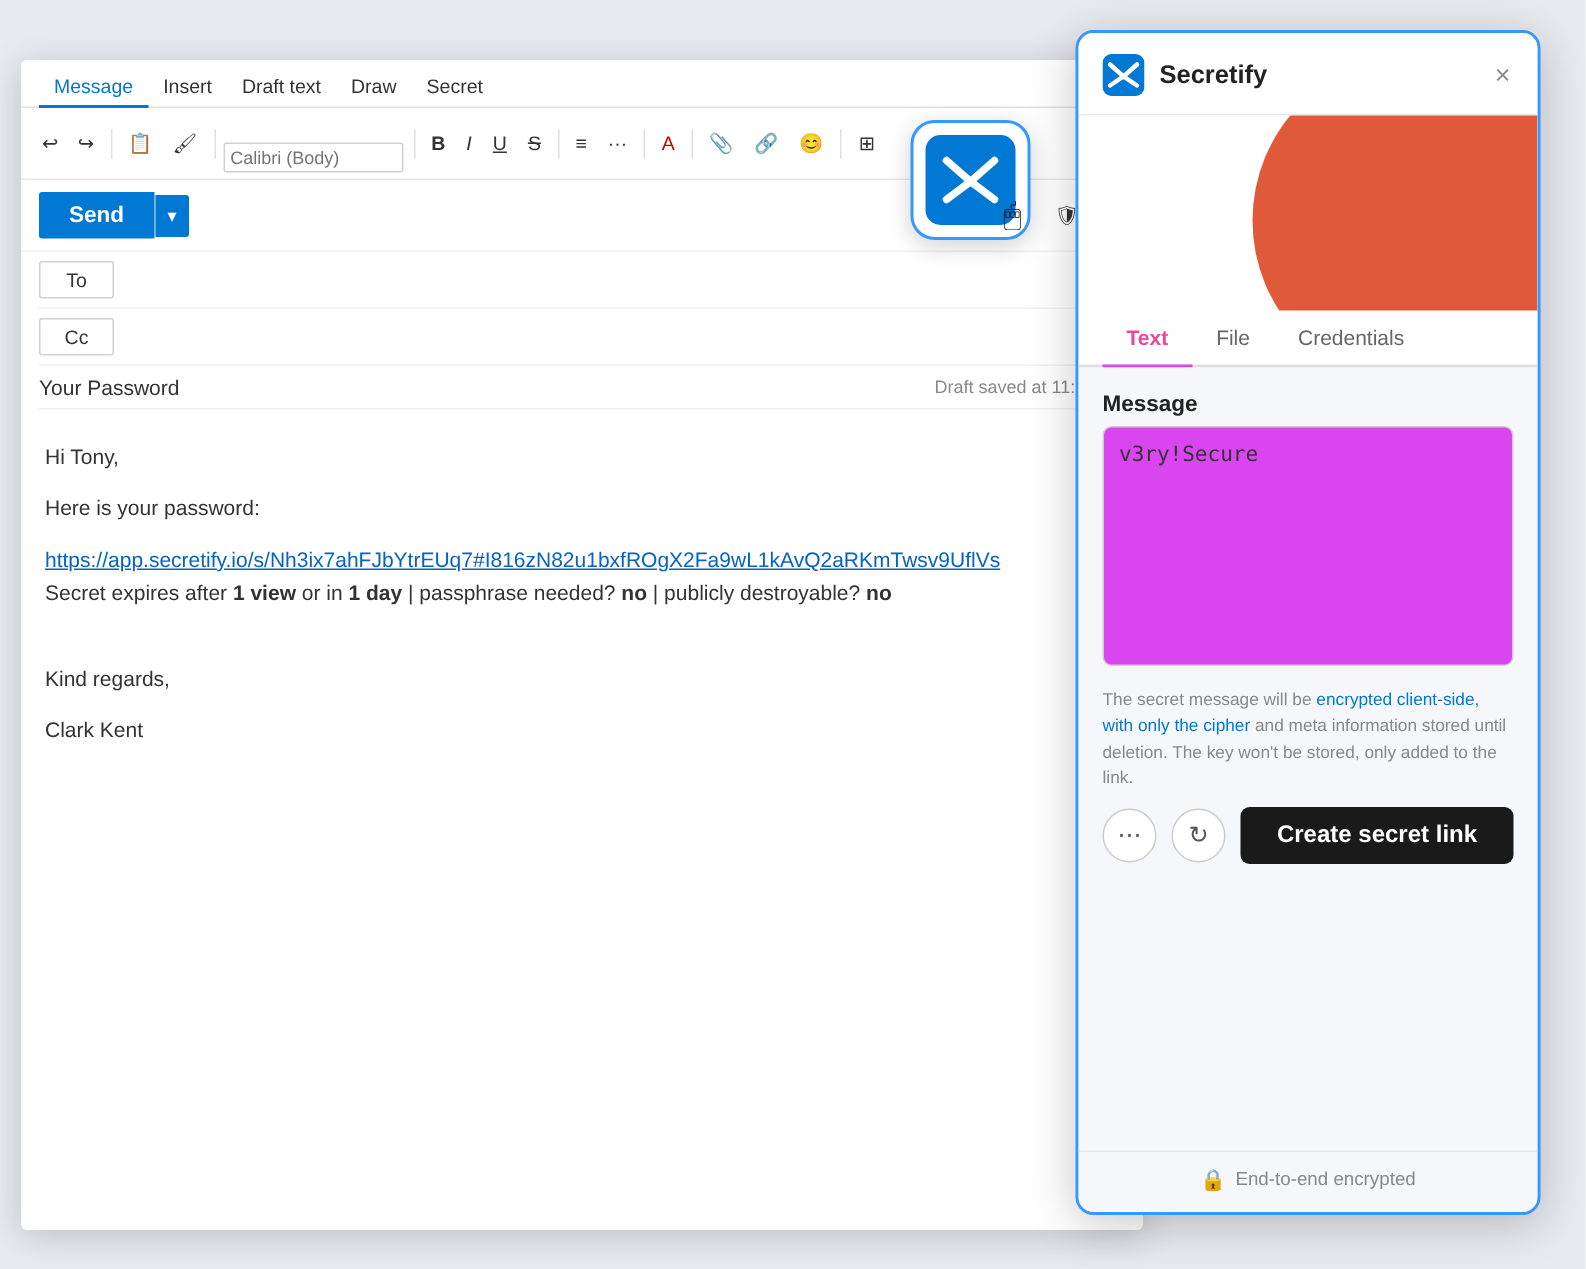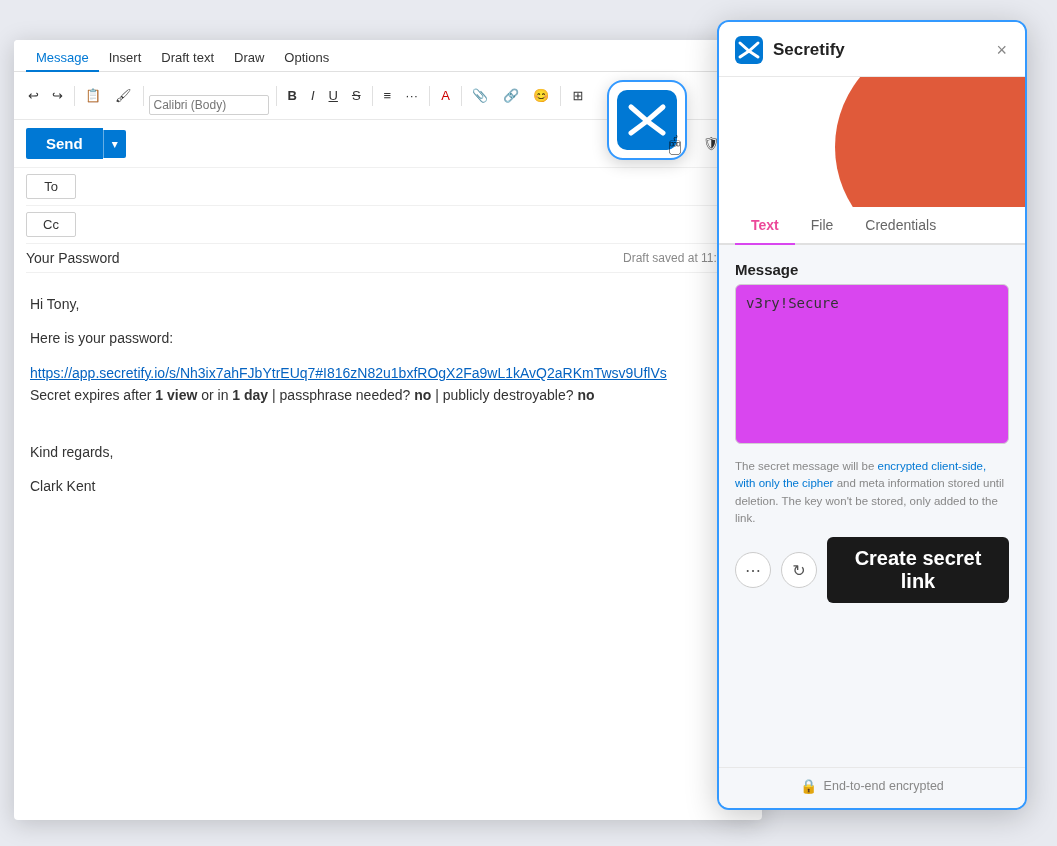--- a/index.html
+++ b/index.html
@@ -347,21 +347,21 @@
       font-size: 16px;
       color: #555;
     }
     .create-link-btn {
       flex: 1;
       background: #1a1a1a;
       color: #fff;
       border: none;
       border-radius: 6px;
       padding: 10px 14px;
-      font-size: 20px;
+      font-size: 16px;
       font-weight: 600;
       cursor: pointer;
       text-align: center;
     }
     .panel-footer {
       display: flex;
       align-items: center;
       justify-content: center;
       padding: 10px 0 14px 0;
       font-size: 12.5px;
@@ -408,21 +408,21 @@
 </head>
 <body>
 
 <div class="outlook-window">
 
   <div class="menu-bar">
     <div class="menu-item active">Message</div>
     <div class="menu-item">Insert</div>
     <div class="menu-item">Draft text</div>
     <div class="menu-item">Draw</div>
-    <div class="menu-item">Options</div>
+    <div class="menu-item">Secret</div>
   </div>
 
   <div class="toolbar">
     <div class="toolbar-group">
       <button class="toolbar-btn">↩</button>
       <button class="toolbar-btn">↪</button>
     </div>
     <div class="toolbar-separator"></div>
     <div class="toolbar-group">
       <button class="toolbar-btn">📋</button>

